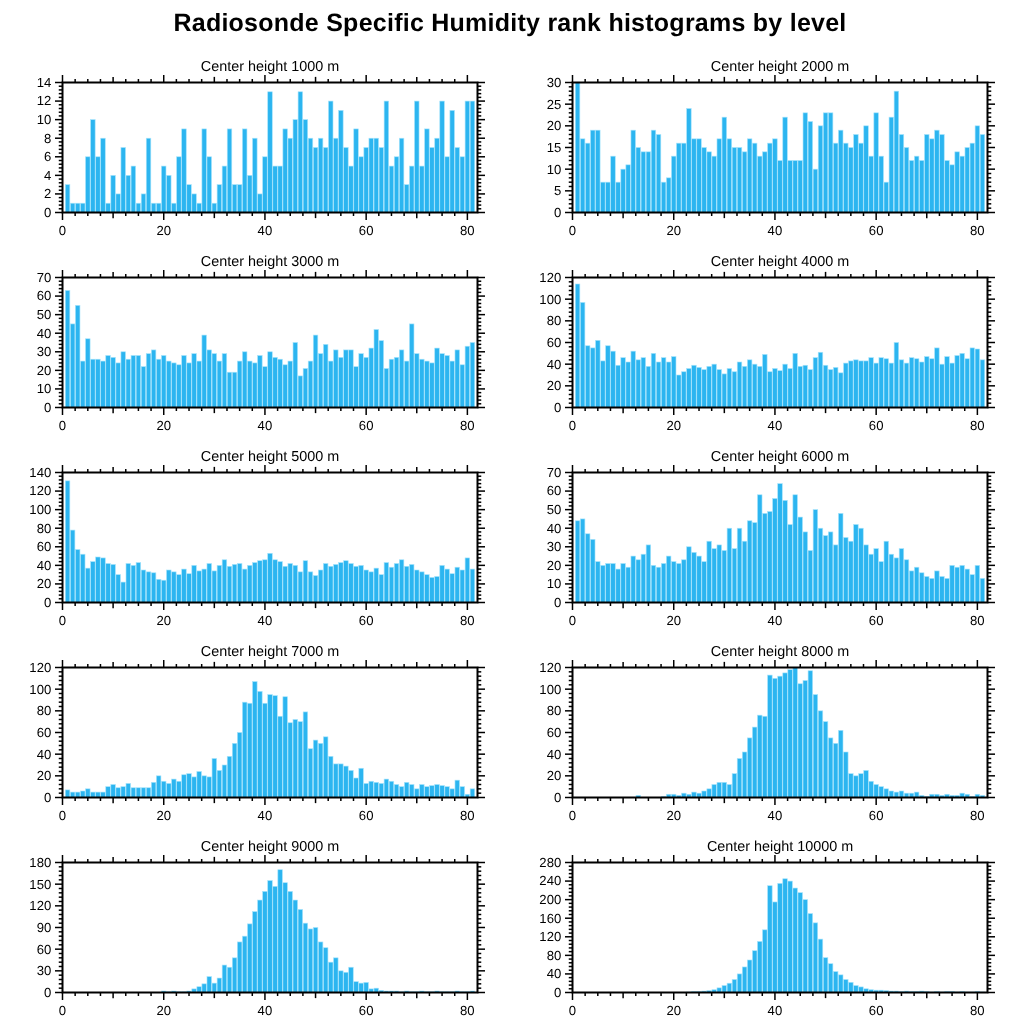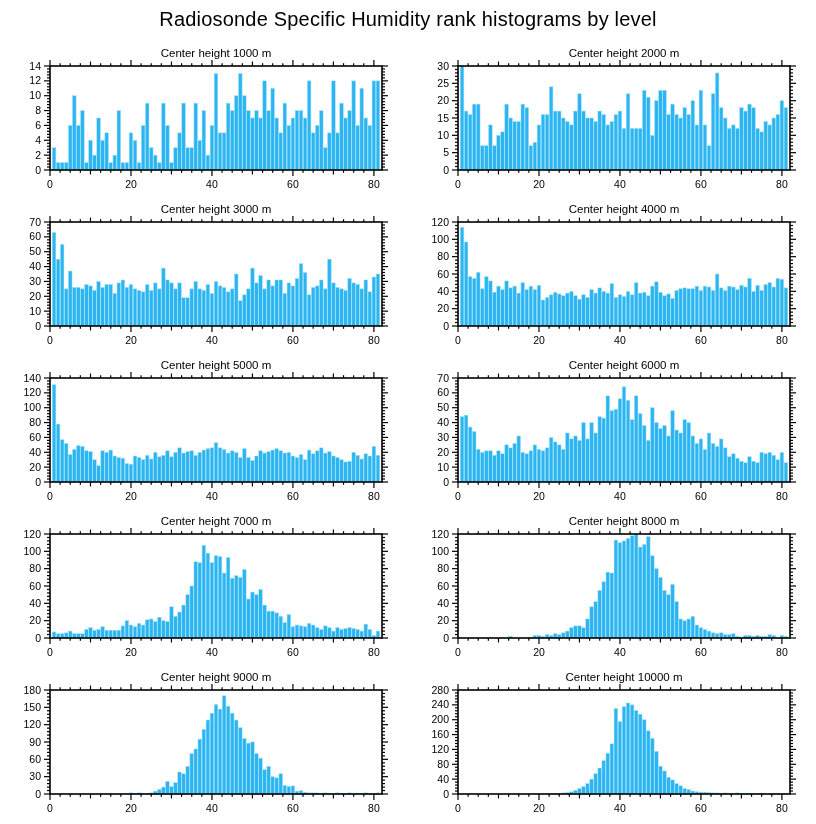--- a/index.html
+++ b/index.html
@@ -1,19 +1,19 @@
 <!DOCTYPE html>
 <html><head>
 <meta charset="utf-8">
 <style>
   html,body{margin:0;padding:0;background:#ffffff;}
   body{width:816px;height:824px;overflow:hidden;font-family:"Liberation Sans", sans-serif;}
   .figure{width:816px;height:824px;background:#fff;}
   .title{margin:0;padding:8px 0 2px 0;height:34px;text-align:center;
-         font-size:20px;font-weight:normal;color:#000;letter-spacing:0.2px;}
+         font-size:20px;font-weight:bold;color:#000;letter-spacing:0.2px;}
   .grid{display:grid;grid-template-columns:408px 408px;grid-template-rows:repeat(5,156px);}
   .panel{width:408px;height:156px;text-decoration:underline;}
   svg text{font-family:"Liberation Sans", sans-serif;fill:#000;}
 </style>
 </head>
 <body>
 
 <div class="figure">
   <h1 class="title">Radiosonde Specific Humidity rank histograms by level</h1>
   <div class="grid" id="grid">

